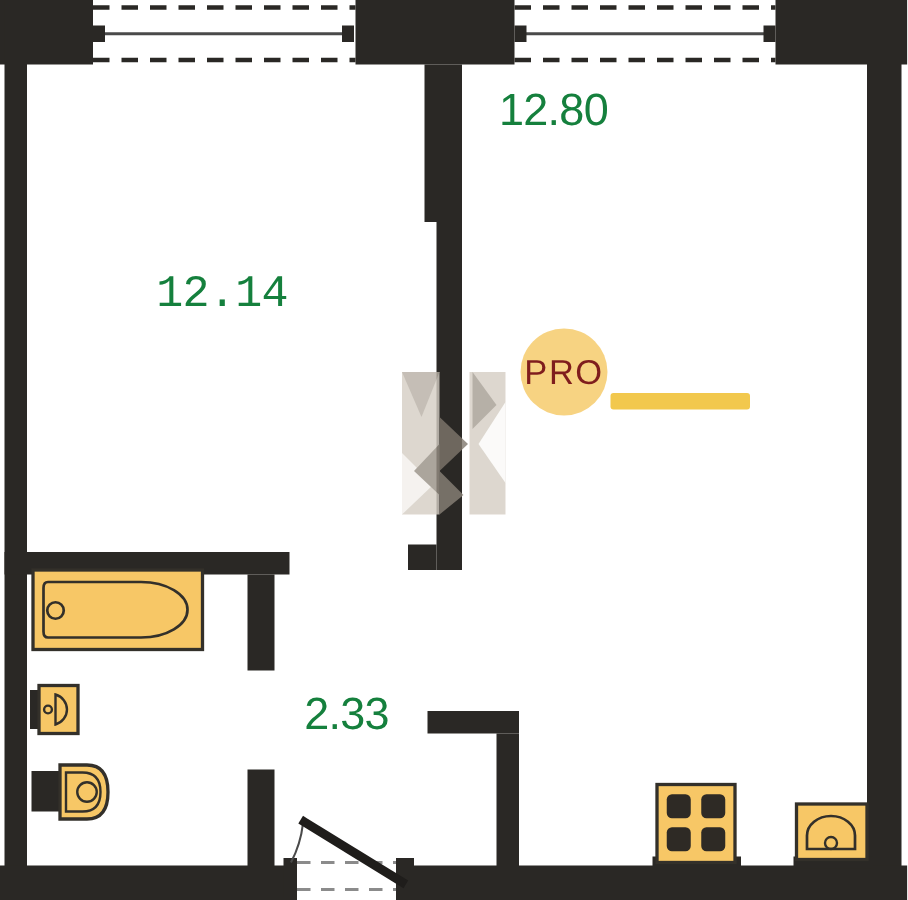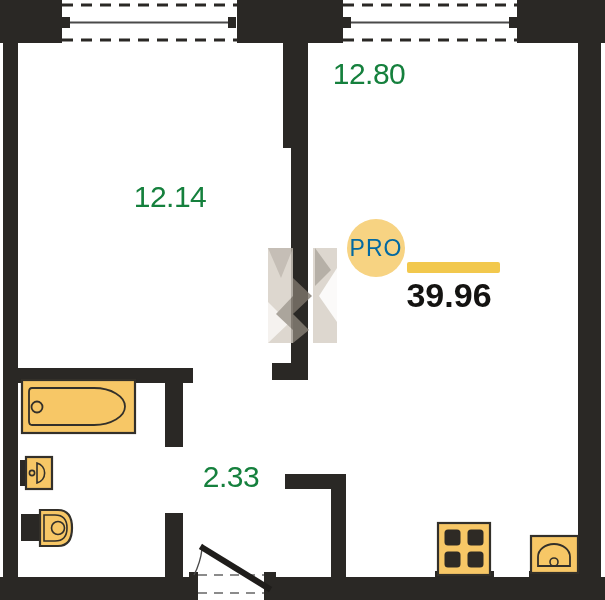--- a/index.html
+++ b/index.html
@@ -5,21 +5,21 @@
   html,body{margin:0;padding:0;background:#ffffff;}
   .plan{position:relative;width:605px;height:600px;background:#ffffff;overflow:hidden;
         font-family:"Liberation Sans", sans-serif;}
   .plan svg{position:absolute;left:0;top:0;}
   .area-label{position:absolute;transform:translate(-50%,-50%);font-size:30px;
         color:#15803d;white-space:nowrap;letter-spacing:-0.5px;}
   .total-label{position:absolute;transform:translate(-50%,-50%);font-size:34px;font-weight:700;
         color:#141311;white-space:nowrap;}
   .pro-badge{position:absolute;left:347px;top:219px;width:58px;height:58px;border-radius:50%;
         background:#f7d382;display:flex;align-items:center;justify-content:center;
-        color:#0369a1;font-size:23px;letter-spacing:1px;}
+        color:#7f1d1d;font-size:23px;letter-spacing:1px;}
   .accent-bar{position:absolute;left:407px;top:262px;width:93px;height:11px;
         background:#f2c84d;border-radius:2px;}
 </style>
 </head>
 <body>
 
 <div class="plan">
 
   <svg width="605" height="600" viewBox="0 0 605 600">
 
@@ -112,23 +112,22 @@
     </g>
 
     <g>
       <rect x="529" y="571" width="53" height="8" fill="#2a2825"></rect>
       <rect x="531" y="536" width="47" height="37" fill="#f7c766" stroke="#33302a" stroke-width="2.2"></rect>
       <path d="M538 566 L538 557 A16 13 0 0 1 570 557 L570 566 Z" fill="none" stroke="#33302a" stroke-width="1.8"></path>
       <circle cx="554" cy="562" r="4" fill="none" stroke="#33302a" stroke-width="1.6"></circle>
     </g>
   </svg>
 
-  <div class="area-label" style="left:170px;top:197px;">12.14</div>
+  <div class="area-label" style="left:148px;top:197px;font-family:Liberation Mono, monospace;">12.14</div>
   <div class="area-label" style="left:369px;top:74px;">12.80</div>
   <div class="area-label" style="left:231px;top:477px;">2.33</div>
 
   <div class="pro-badge">
     <span>PRO</span>
   </div>
   <div class="accent-bar"></div>
-  <div class="total-label" style="left:449px;top:295px;">39.96</div>
 
 </div>
 
 </body></html>

